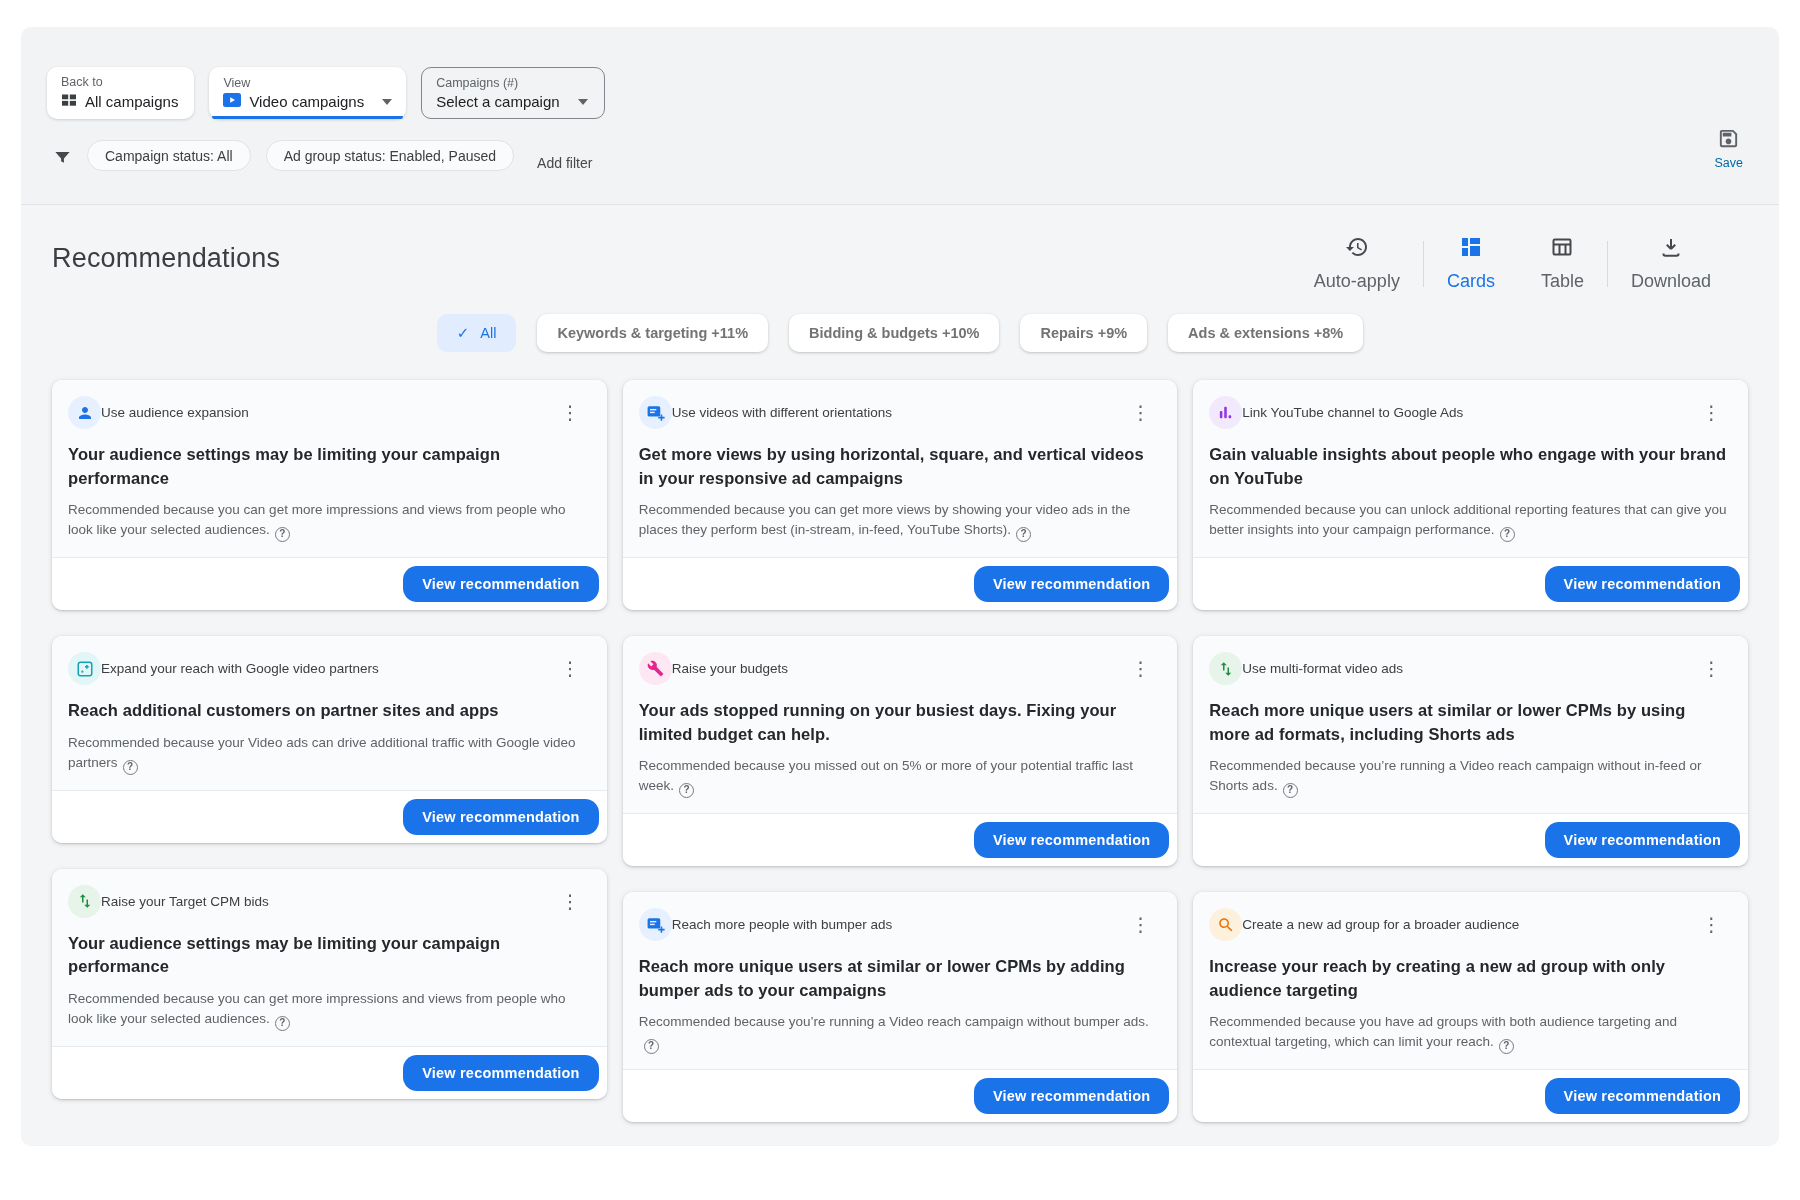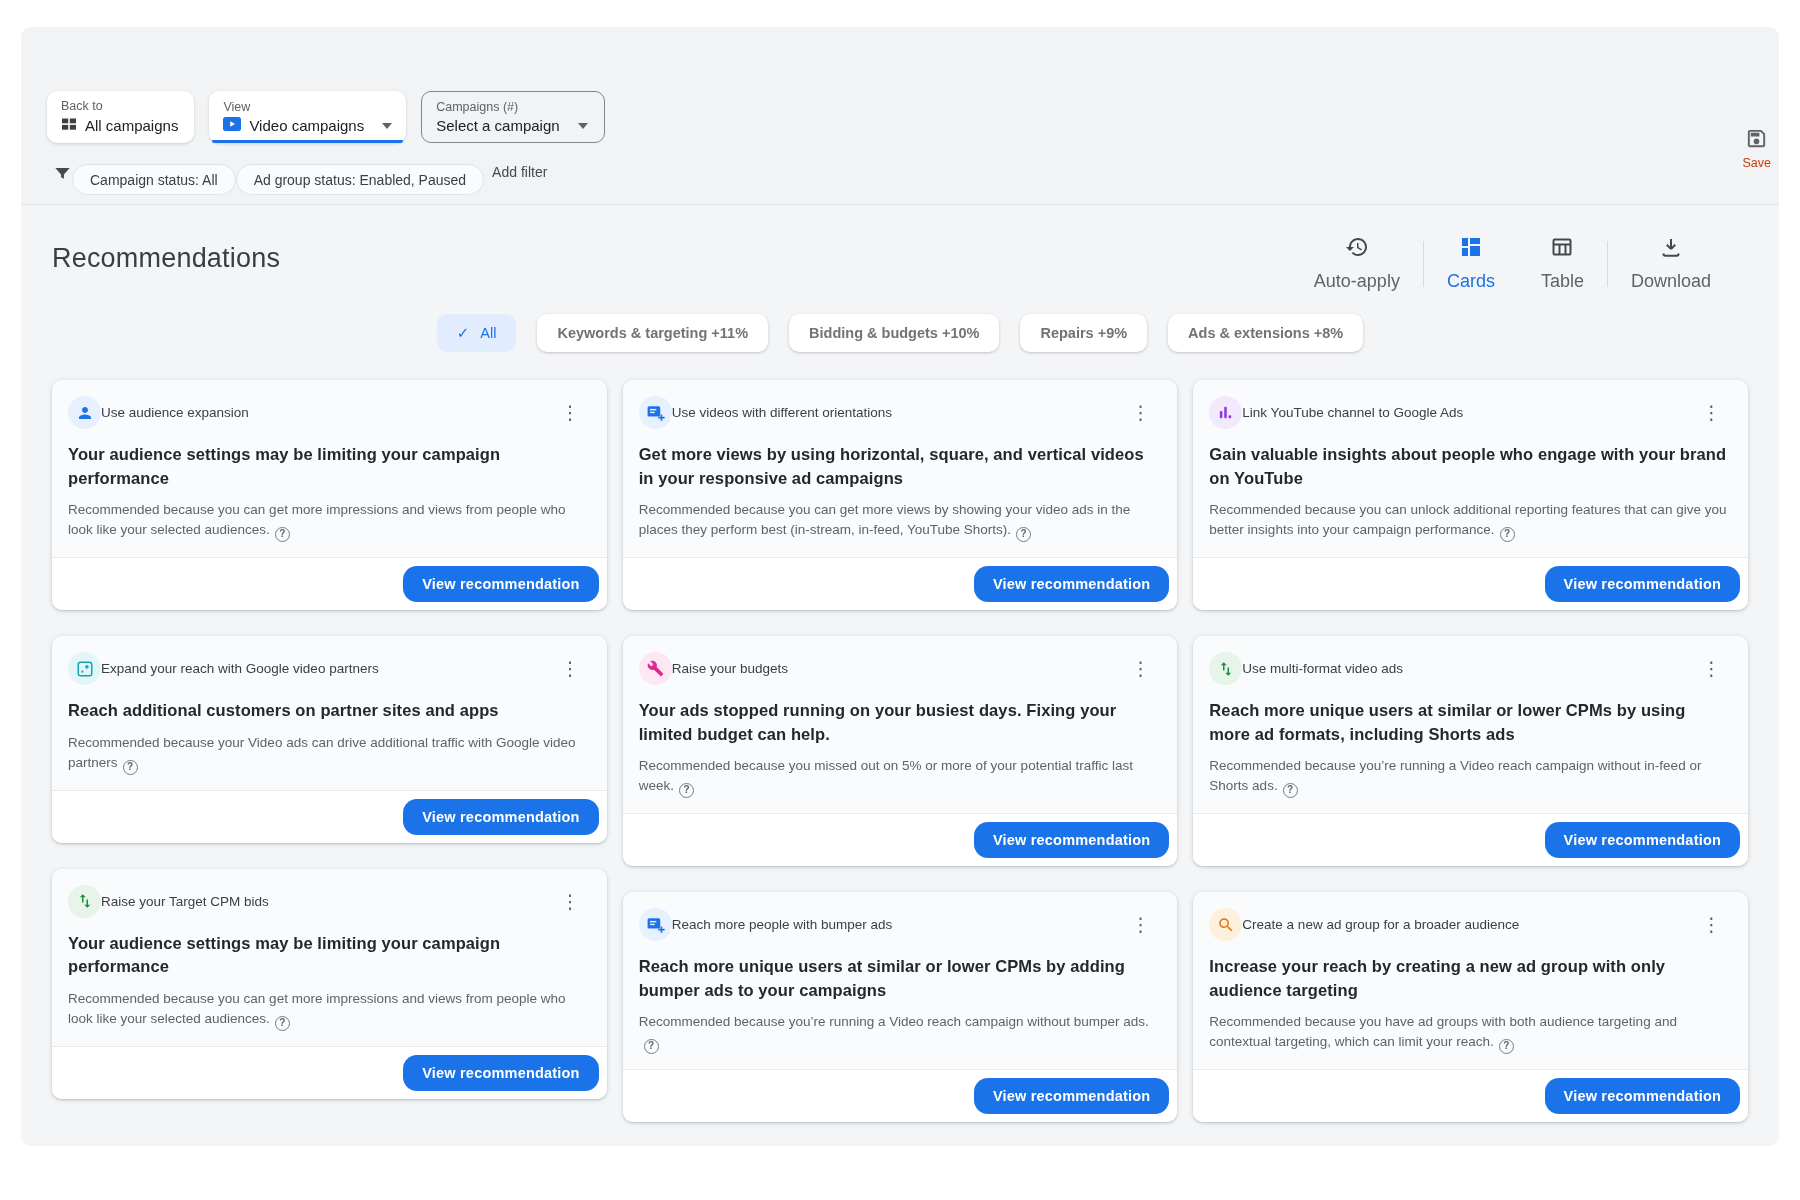--- a/index.html
+++ b/index.html
@@ -1,37 +1,37 @@
 <!DOCTYPE html>
 <html><head>
 <meta charset="utf-8">
 <style>
   * { margin:0; padding:0; box-sizing:border-box; }
   html,body { width:1800px; height:1200px; background:#ffffff; font-family:"Liberation Sans","DejaVu Sans",sans-serif; overflow:hidden; }
   .app { position:absolute; left:21px; top:27px; width:1758px; height:1119px; background:#f1f3f4; border-radius:10px; }
 
   
-  .header { height:178px; padding:64px 26px 0 26px; border-bottom:1px solid #e2e4e7; position:relative; }
+  .header { height:178px; padding:40px 26px 0 26px; border-bottom:1px solid #e2e4e7; position:relative; }
   .toolbar { display:flex; gap:15px; align-items:stretch; }
   .tool-card { background:#fff; border-radius:10px; min-height:52px; padding:7px 16px 7px 14px;
                box-shadow:0 1px 3px rgba(60,64,67,.20); display:flex; flex-direction:column; justify-content:center; cursor:pointer; }
   .eyebrow { font-size:12.5px; color:#5f6368; margin-bottom:3px; }
   .tool-main { display:flex; align-items:center; gap:8px; font-size:15px; color:#202124; }
   .view-card { position:relative; padding-right:14px; }
   .view-card::after { content:""; position:absolute; left:3px; right:3px; bottom:0; height:3px; background:#1a73e8; border-radius:3px 3px 8px 8px; }
   .select-card { background:transparent; box-shadow:none; border:1.5px solid #80868b; }
   .caret { width:0; height:0; border-left:5.5px solid transparent; border-right:5.5px solid transparent; border-top:6px solid #5f6368; margin-left:10px; }
 
-  .filter-row { display:flex; align-items:flex-start; margin-top:21px; padding-left:6px; }
+  .filter-row { display:flex; align-items:flex-end; gap:15px; margin-top:21px; padding-left:6px; }
   .fchip { height:31px; padding:0 17px; border:1px solid #e0e2e6; background:#fafbfc; border-radius:16px;
            display:flex; align-items:center; font-size:14px; color:#3c4043; cursor:pointer; }
   .add-filter { font-size:14px; color:#45484c; margin-left:8px; cursor:pointer; }
 
-  .save-block { position:absolute; top:100px; right:8px; display:flex; flex-direction:column; align-items:center; gap:3px;
-                font-size:12.5px; color:#c2410c; cursor:pointer; }
+  .save-block { position:absolute; top:100px; right:36px; display:flex; flex-direction:column; align-items:center; gap:3px;
+                font-size:12.5px; color:#0369a1; cursor:pointer; }
 
   
   .content { padding:0 31px; background:#f4f5f7; height:940px; border-radius:0 0 10px 10px; }
   .content-head { display:flex; justify-content:space-between; align-items:flex-start; padding-top:30px; }
   .page-title { font-size:27px; font-weight:400; color:#3a3d41; letter-spacing:.2px; margin-top:8px; margin-left:0; }
   .view-toolbar { display:flex; align-items:center; margin-right:14px; }
   .vt-item { display:flex; flex-direction:column; align-items:center; gap:7px; font-size:18px; color:#5f6368; padding:0 23px; cursor:pointer; }
   .vt-item.active { color:#1a73e8; }
   .vt-divider { width:1px; height:46px; background:#d8dadd; }
 

